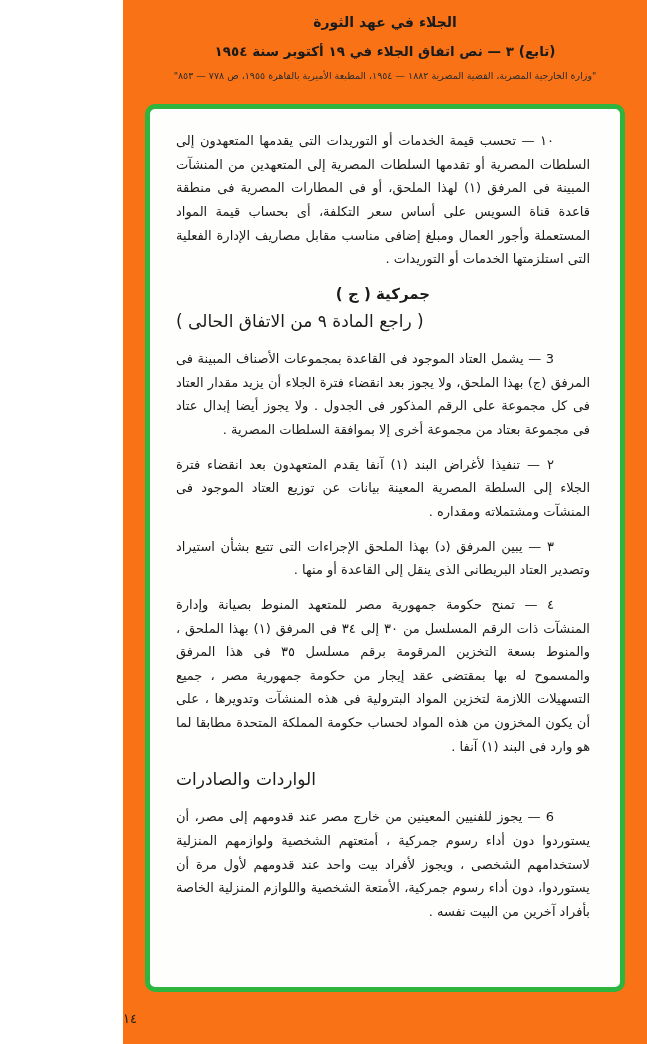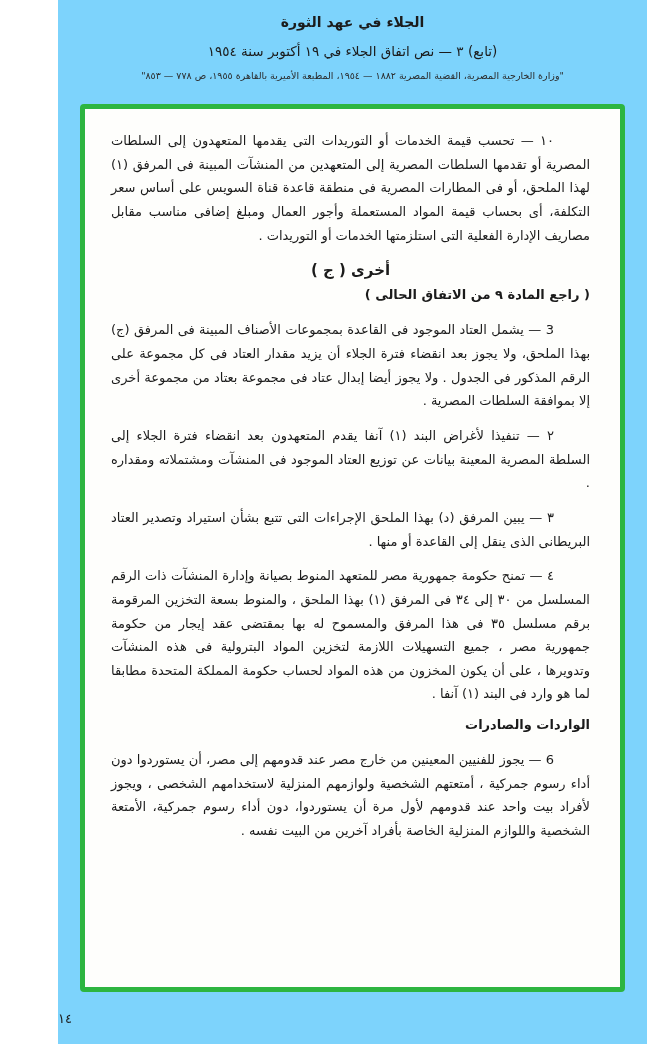--- a/index.html
+++ b/index.html
@@ -4,59 +4,59 @@
 <style>
   * { margin:0; padding:0; box-sizing:border-box; }
   html,body { background:#ffffff; }
   body {
     width:647px; height:1044px;
     font-family:"DejaVu Sans", sans-serif;
     overflow:hidden;
   }
   .page {
     position:relative;
-    width:589px; height:1044px;
-    background:#7dd3fc;
+    width:524px; height:1044px;
+    background:#f97316;
     direction:rtl;
     color:#1b1b1b;
   }
   .header { text-align:center; padding-top:14px; }
   .title   { font-size:14px; font-weight:bold; letter-spacing:.3px; }
-  .subtitle{ font-size:13.5px; font-weight:normal; margin-top:13px; }
+  .subtitle{ font-size:13.5px; font-weight:bold; margin-top:13px; }
   .source  { font-size:9.5px; margin-top:11px; color:#2a2a2a; }
 
   .highlight-box {
     position:absolute;
     left:22px; right:22px;
     top:104px; height:888px;
     border:5px solid #2db540;
-    border-radius:4px;
+    border-radius:10px;
     padding:20px 30px 10px 26px;
     overflow:hidden;
     background:#fefefc;
   }
 
   .para {
     font-size:13px;
     line-height:1.82;
     text-align:justify;
     margin-bottom:11px;
   }
   .para.indent { text-indent:36px; }
 
   .heading {
     text-align:center;
     font-size:15px;
     font-weight:bold;
     margin:14px 0 8px 0;
   }
   .subheading {
-    text-align:right;
-    font-size:13px;
-    font-weight:bold;
+    text-align:left;
+    font-size:17px;
+    font-weight:normal;
     margin:0 0 16px 0;
   }
 
   .page-number {
     position:absolute;
     bottom:18px; left:0;
     width:100%;
     text-align:left;
     font-size:13px;
     color:#1b1b1b;
@@ -70,21 +70,21 @@
   <div class="header">
     <div class="title">الجلاء في عهد الثورة</div>
     <div class="subtitle">(تابع) ٣ — نص اتفاق الجلاء في ١٩ أكتوبر سنة ١٩٥٤</div>
     <div class="source">"وزارة الخارجية المصرية، القضية المصرية ١٨٨٢ — ١٩٥٤، المطبعة الأميرية بالقاهرة ١٩٥٥، ص ٧٧٨ — ٨٥٣"</div>
   </div>
 
   <div class="highlight-box">
 
     <div class="para indent">١٠ — تحسب قيمة الخدمات أو التوريدات التى يقدمها المتعهدون إلى السلطات المصرية أو تقدمها السلطات المصرية إلى المتعهدين من المنشآت المبينة فى المرفق (١) لهذا الملحق، أو فى المطارات المصرية فى منطقة قاعدة قناة السويس على أساس سعر التكلفة، أى بحساب قيمة المواد المستعملة وأجور العمال ومبلغ إضافى مناسب مقابل مصاريف الإدارة الفعلية التى استلزمتها الخدمات أو التوريدات .</div>
 
-    <div class="heading">أخرى ( ج )</div>
+    <div class="heading">جمركية ( ج )</div>
     <div class="subheading">( راجع المادة ٩ من الاتفاق الحالى )</div>
 
     <div class="para indent">3 — يشمل العتاد الموجود فى القاعدة بمجموعات الأصناف المبينة فى المرفق (ج) بهذا الملحق، ولا يجوز بعد انقضاء فترة الجلاء أن يزيد مقدار العتاد فى كل مجموعة على الرقم المذكور فى الجدول . ولا يجوز أيضا إبدال عتاد فى مجموعة بعتاد من مجموعة أخرى إلا بموافقة السلطات المصرية .</div>
     <div class="para indent">٢ — تنفيذا لأغراض البند (١) آنفا يقدم المتعهدون بعد انقضاء فترة الجلاء إلى السلطة المصرية المعينة بيانات عن توزيع العتاد الموجود فى المنشآت ومشتملاته ومقداره .</div>
     <div class="para indent">٣ — يبين المرفق (د) بهذا الملحق الإجراءات التى تتبع بشأن استيراد وتصدير العتاد البريطانى الذى ينقل إلى القاعدة أو منها .</div>
     <div class="para indent">٤ — تمنح حكومة جمهورية مصر للمتعهد المنوط بصيانة وإدارة المنشآت ذات الرقم المسلسل من ٣٠ إلى ٣٤ فى المرفق (١) بهذا الملحق ، والمنوط بسعة التخزين المرقومة برقم مسلسل ٣٥ فى هذا المرفق والمسموح له بها بمقتضى عقد إيجار من حكومة جمهورية مصر ، جميع التسهيلات اللازمة لتخزين المواد البترولية فى هذه المنشآت وتدويرها ، على أن يكون المخزون من هذه المواد لحساب حكومة المملكة المتحدة مطابقا لما هو وارد فى البند (١) آنفا .</div>
 
     <div class="subheading">الواردات والصادرات</div>
 
     <div class="para indent">6 — يجوز للفنيين المعينين من خارج مصر عند قدومهم إلى مصر، أن يستوردوا دون أداء رسوم جمركية ، أمتعتهم الشخصية ولوازمهم المنزلية لاستخدامهم الشخصى ، ويجوز لأفراد بيت واحد عند قدومهم لأول مرة أن يستوردوا، دون أداء رسوم جمركية، الأمتعة الشخصية واللوازم المنزلية الخاصة بأفراد آخرين من البيت نفسه .</div>

